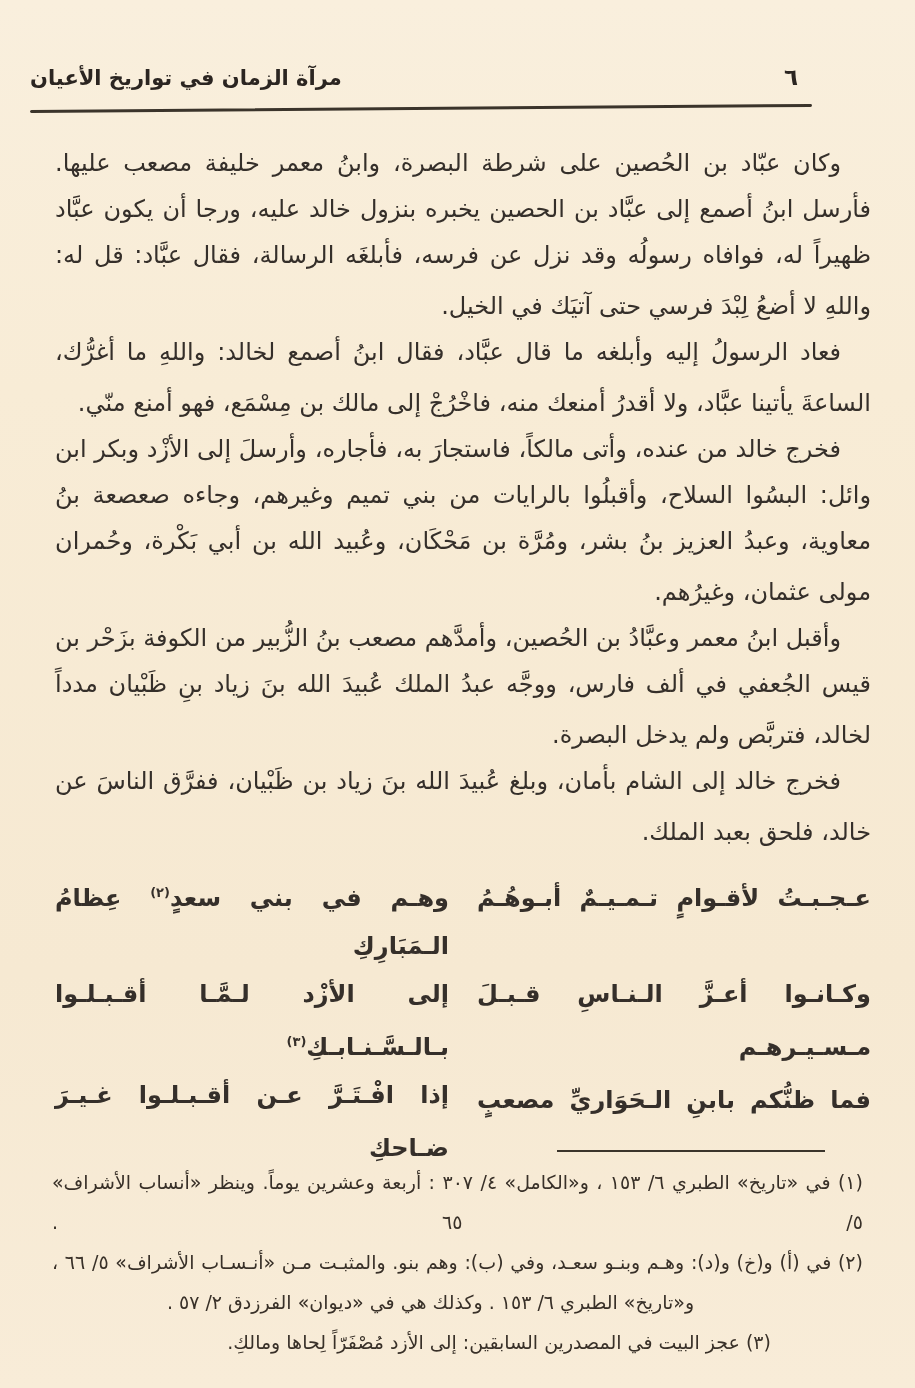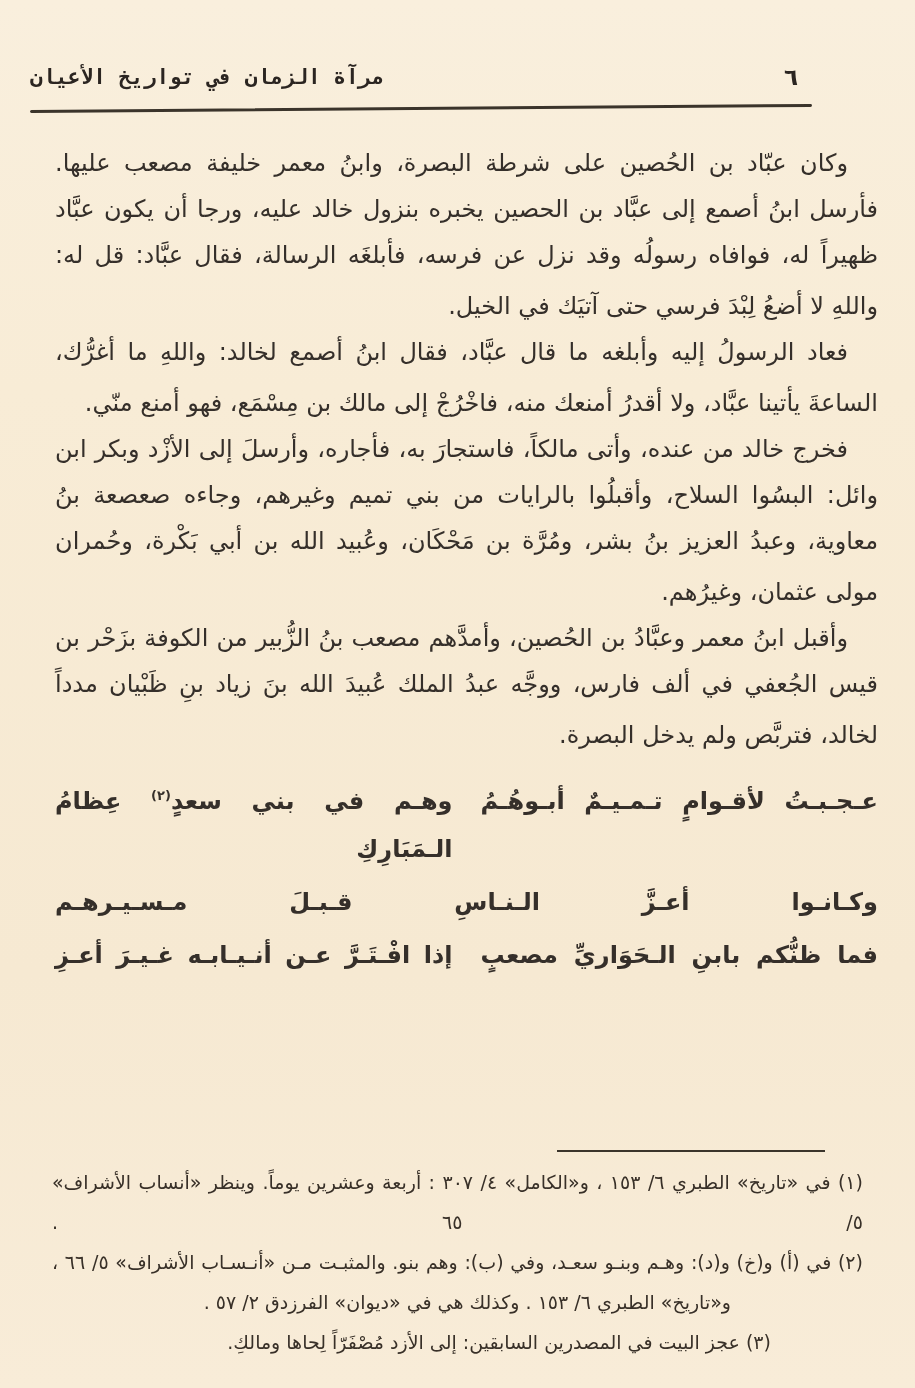--- a/index.html
+++ b/index.html
@@ -21,39 +21,38 @@
     display: flex;
     direction: ltr;
     justify-content: space-between;
     align-items: flex-end;
   }
   .book-title {
     font-size: 21px;
     font-weight: bold;
     color: #2b2521;
     direction: rtl;
-    font-family: Liberation Mono, monospace;
   }
   .page-number {
     font-size: 23px;
     font-weight: bold;
     color: #2b2521;
     padding-right: 14px;
   }
   .header-rule {
     position: absolute;
     left: 30px; top: 107px; width: 782px; height: 3px;
     background: #3b342b;
     transform: rotate(-0.45deg);
     border-radius: 2px;
   }
   
   .content {
     position: absolute;
-    top: 140px; right: 37px; left: 55px;
+    top: 140px; right: 44px; left: 55px;
     direction: rtl;
     text-align: justify;
     font-size: 24px;
     line-height: 46px;
   }
   .content p { margin: 0; text-indent: 30px; }
   .note-sup {
     font-size: 13px;
     vertical-align: 9px;
     letter-spacing: 0;
@@ -81,21 +80,21 @@
     position: absolute;
     top: 1162px; right: 52px; left: 52px;
     direction: rtl;
     font-size: 19px;
     line-height: 40px;
     color: #383028;
     text-align: right;
   }
   .fn-line { margin: 0; }
   .fn-just { text-align: justify; text-align-last: justify; }
-  .fn-indent-a { padding-right: 132px; padding-left: 78px; }
+  .fn-indent-a { padding-right: 132px; padding-left: 78px; text-align: center; }
   .fn-indent-b { padding-right: 92px; }
 </style>
 </head>
 <body>
 
 <div class="page">
 
   <div class="header">
     <span class="book-title">مرآة الزمان في تواريخ الأعيان</span>
     <span class="page-number">٦</span>
@@ -106,36 +105,38 @@
 
     <p><span>وكان عبّاد بن الحُصين على شرطة البصرة، وابنُ معمر خليفة مصعب عليها. فأرسل ابنُ أصمع إلى عبَّاد بن الحصين يخبره بنزول خالد عليه، ورجا أن يكون عبَّاد ظهيراً له، فوافاه رسولُه وقد نزل عن فرسه، فأبلغَه الرسالة، فقال عبَّاد: قل له: واللهِ لا أضعُ لِبْدَ فرسي حتى آتيَك في الخيل.</span><sup class="note-sup"></sup><span></span></p>
 
     <p><span>فعاد الرسولُ إليه وأبلغه ما قال عبَّاد، فقال ابنُ أصمع لخالد: واللهِ ما أغرُّك، الساعةَ يأتينا عبَّاد، ولا أقدرُ أمنعك منه، فاخْرُجْ إلى مالك بن مِسْمَع، فهو أمنع منّي.</span><sup class="note-sup"></sup><span></span></p>
 
     <p><span>فخرج خالد من عنده، وأتى مالكاً، فاستجارَ به، فأجاره، وأرسلَ إلى الأزْد وبكر ابن وائل: البسُوا السلاح، وأقبلُوا بالرايات من بني تميم وغيرهم، وجاءه صعصعة بنُ معاوية، وعبدُ العزيز بنُ بشر، ومُرَّة بن مَحْكَان، وعُبيد الله بن أبي بَكْرة، وحُمران مولى عثمان، وغيرُهم.</span><sup class="note-sup"></sup><span></span></p>
 
     <p><span>وأقبل ابنُ معمر وعبَّادُ بن الحُصين، وأمدَّهم مصعب بنُ الزُّبير من الكوفة بزَحْر بن قيس الجُعفي في ألف فارس، ووجَّه عبدُ الملك عُبيدَ الله بنَ زياد بنِ ظَبْيان مدداً لخالد، فتربَّص ولم يدخل البصرة.</span><sup class="note-sup"></sup><span></span></p>
 
 
+    <p><span>فخرج خالد إلى الشام بأمان، وبلغ عُبيدَ الله بنَ زياد بن ظَبْيان، ففرَّق الناسَ عن خالد، فلحق بعبد الملك.</span><sup class="note-sup"></sup><span></span></p>
 
 
     <div class="poem">
 
       <div class="verse">
         <div class="hemi"><span>عـجـبـتُ لأقـوامٍ تـمـيـمٌ أبـوهُـمُ</span><sup class="note-sup"></sup><span></span></div>
         <div class="hemi"><span>وهـم في بني سعدٍ</span><sup class="note-sup">(٢)</sup><span> عِظامُ الـمَبَارِكِ</span></div>
       </div>
 
       <div class="verse">
         <div class="hemi"><span>وكـانـوا أعـزَّ الـنـاسِ قـبـلَ مـسـيـرهـم</span><sup class="note-sup"></sup><span></span></div>
+        <div class="hemi"><span>إلى الأزْد لـمَّـا أقـبـلـوا بـالـسَّـنـابـكِ</span><sup class="note-sup">(٣)</sup><span></span></div>
       </div>
 
       <div class="verse">
         <div class="hemi"><span>فما ظنُّكم بابنِ الـحَوَاريِّ مصعبٍ</span><sup class="note-sup"></sup><span></span></div>
-        <div class="hemi"><span>إذا افْـتَـرَّ عـن أنـيـابـه غـيـرَ أعـزِ</span><sup class="note-sup"></sup><span></span></div>
+        <div class="hemi"><span>إذا افْـتَـرَّ عـن أقـبـلـوا غـيـرَ ضـاحكِ</span><sup class="note-sup"></sup><span></span></div>
       </div>
 
     </div>
   </div>
 
   <div class="fn-sep"></div>
 
   <div class="footnotes">
     <p class="fn-line fn-just">(١) في «تاريخ» الطبري ٦/ ١٥٣ ، و«الكامل» ٤/ ٣٠٧ : أربعة وعشرين يوماً. وينظر «أنساب الأشراف» ٥/ ٦٥ .</p>
     <p class="fn-line fn-just">(٢) في (أ) و(خ) و(د): وهـم وبنـو سعـد، وفي (ب): وهم بنو. والمثبـت مـن «أنـسـاب الأشراف» ٥/ ٦٦ ،</p>

